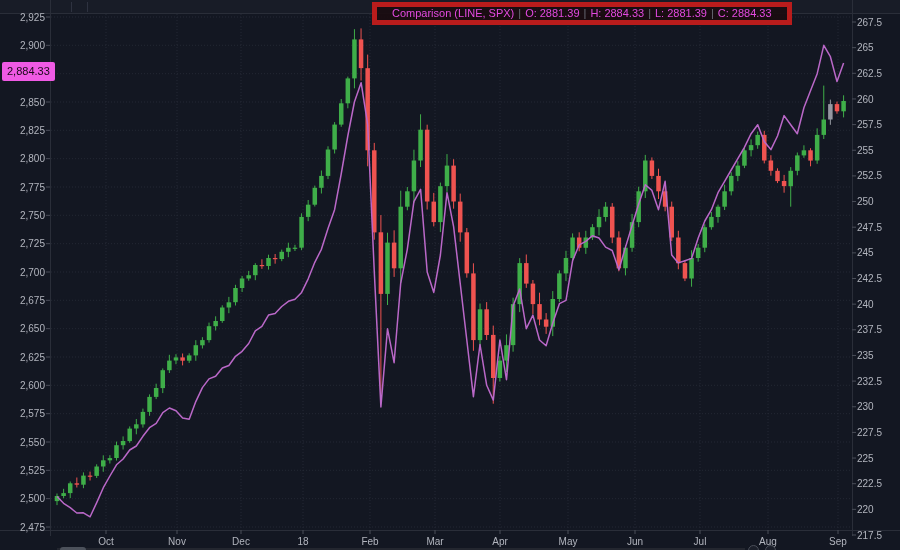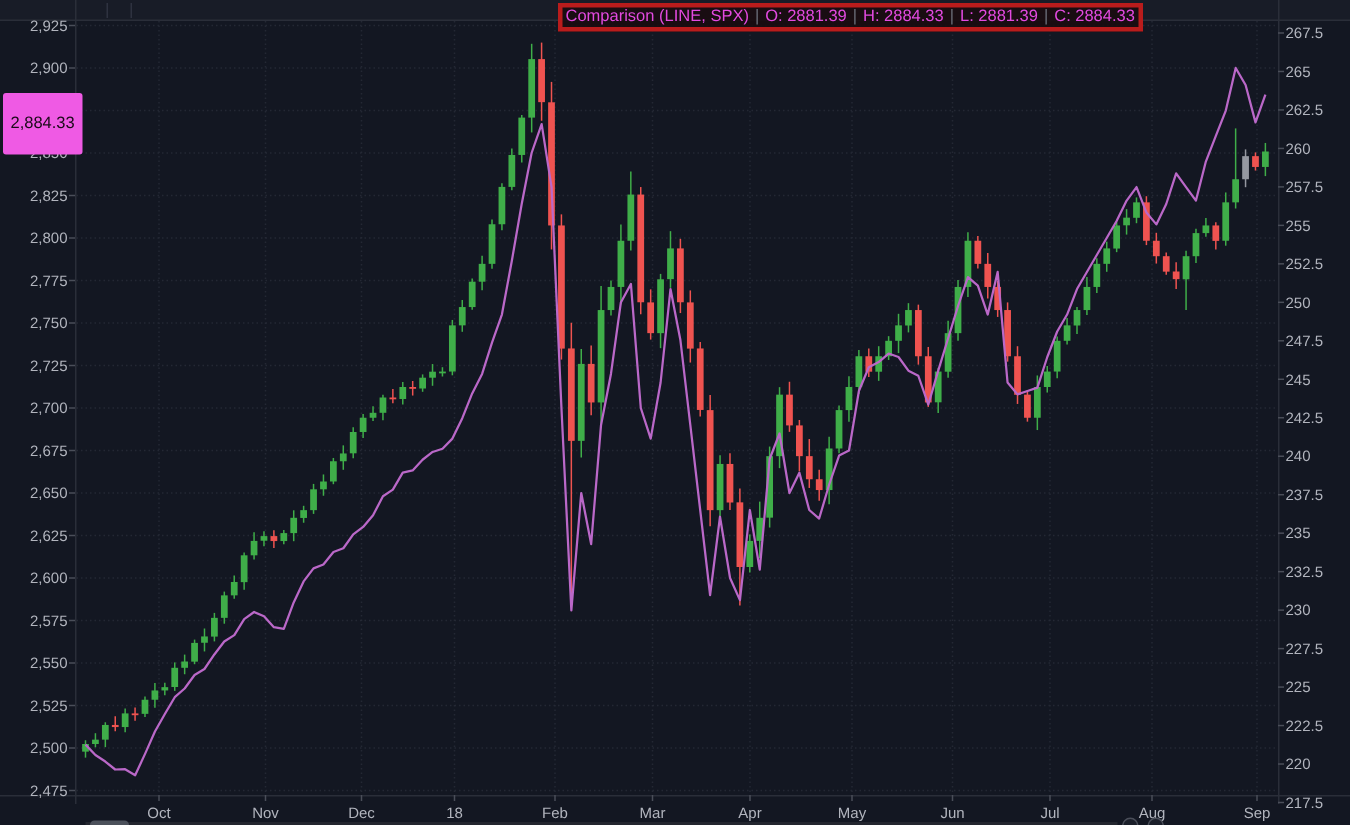--- a/index.html
+++ b/index.html
@@ -3,24 +3,24 @@
 <meta charset="utf-8">
 <style>
   html,body{margin:0;padding:0;background:#0e1118;}
   #app{position:relative;width:900px;height:550px;background:#131722;overflow:hidden;
        font-family:"Liberation Sans",sans-serif;}
   #chart-svg{position:absolute;left:0;top:0;}
   .pane-top{position:absolute;left:0;top:0;width:900px;height:14px;background:#181c27;
             border-bottom:1px solid #2a2e39;box-sizing:border-box;}
   .pane-top .divider{position:absolute;top:2px;width:1px;height:10px;background:#2e3240;}
   .ohlc-legend{position:absolute;left:372px;top:2px;height:13px;display:flex;align-items:center;
-               gap:3px;padding:0 2px;border:3px solid #b91c1c;background:rgba(26,12,16,0.92);
+               gap:3px;padding:0 15px;border:5px solid #b91c1c;background:rgba(26,12,16,0.92);
                font-size:11px;line-height:13px;white-space:nowrap;color:#e34ae0;}
   .ohlc-legend .sep{color:#6a6d78;padding:0 1px;}
-  .price-label{position:absolute;left:2px;top:62px;padding:14px 5px;background:#ef5ae4;
+  .price-label{position:absolute;left:2px;top:62px;padding:3px 5px;background:#ef5ae4;
                color:#1a0a18;font-size:11px;line-height:13px;border-radius:2px;}
   .scroll-thumb{position:absolute;left:60px;top:547px;width:26px;height:7px;border-radius:3px;
                 background:#4c515b;}
   .scroll-track{position:absolute;left:57px;top:548px;width:688px;height:2px;background:#23262f;}
   .chart-controls{position:absolute;left:748px;top:545px;display:flex;gap:6px;}
   .chart-controls .ctl{width:11px;height:11px;border:1.5px solid #4a4e59;border-radius:50%;
                 box-sizing:border-box;background:#1b1f2a;}
 </style>
 </head>
 <body>

